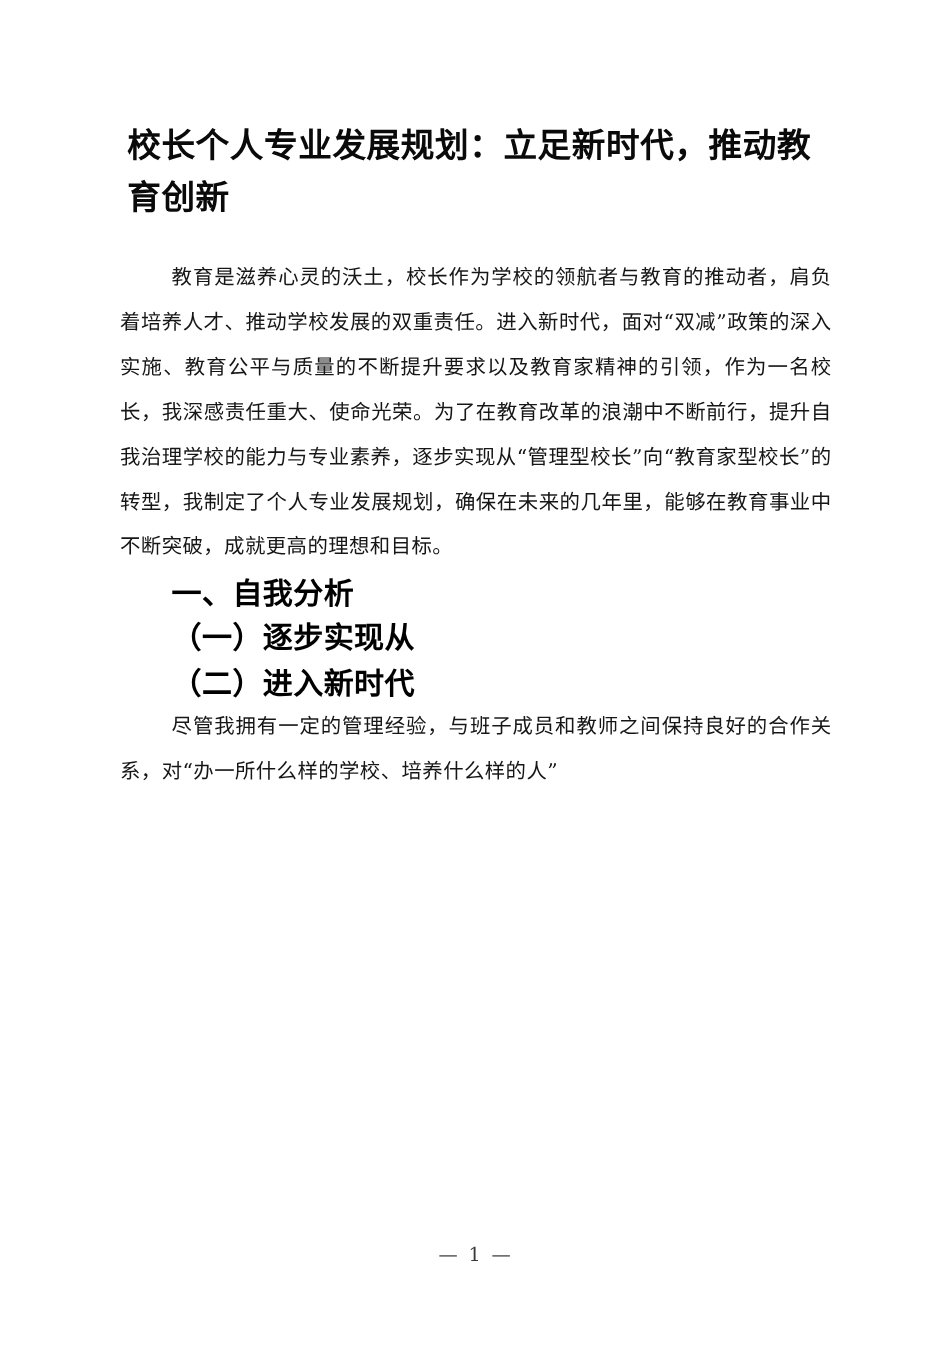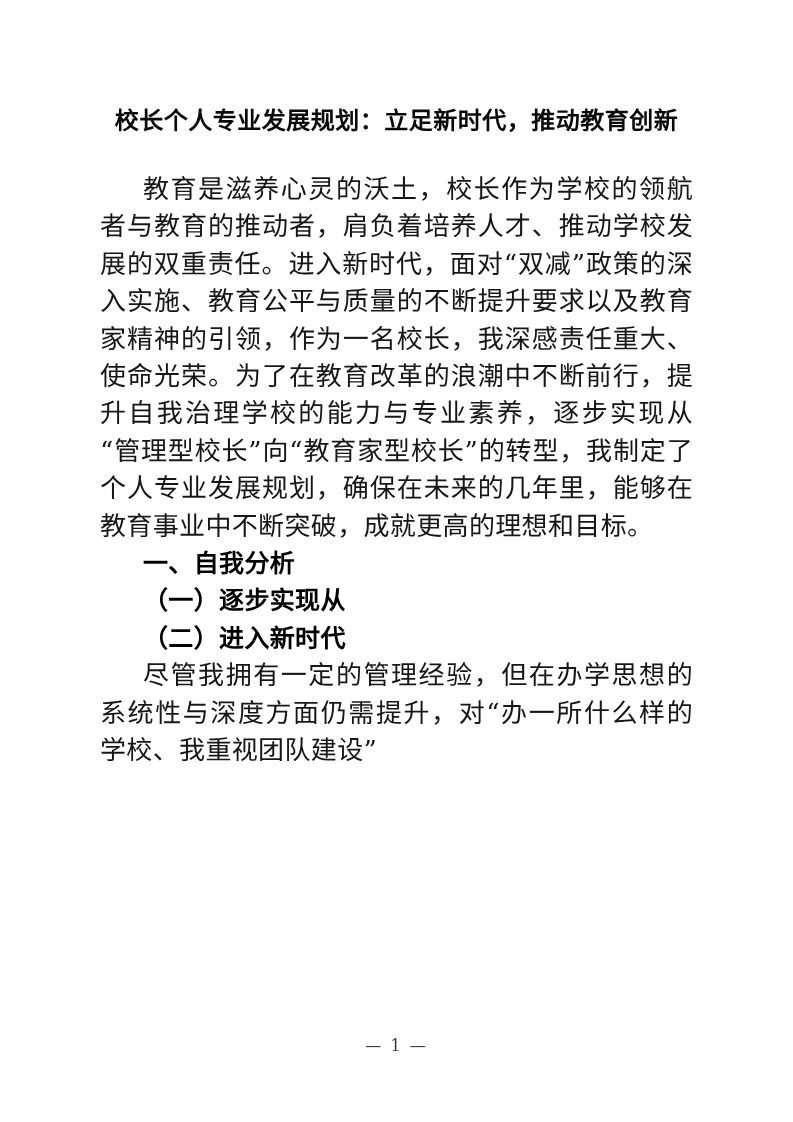--- a/index.html
+++ b/index.html
@@ -33,33 +33,32 @@
     position: absolute;
     left: 100px;
     top: 100px;
     width: 593px;
   }
 
   
   .doc-title {
     font-family: "DejaVu Sans", "Liberation Sans", sans-serif;
     font-weight: 700;
-    font-size: 24px;
+    font-size: 28px;
     line-height: 43px;
-    text-align: center;
     letter-spacing: 0.5px;
     margin: 0 0 8px 0;
     padding: 0 6px;
     color: #0a0a0a;
   }
 
   
   .para {
     font-family: "DejaVu Serif", "Liberation Serif", serif;
-    font-size: 26px;
+    font-size: 17px;
     line-height: 37.4px;
     text-align: justify;
     text-justify: inter-ideograph;
     text-indent: 43px;
     margin: 0;
     letter-spacing: 0.35px;
     color: #161616;
   }
 
   .para.first-para {
@@ -104,19 +103,19 @@
 
     <p class="para first-para">教育是滋养心灵的沃土，校长作为学校的领航者与教育的推动者，肩负着培养人才、推动学校发展的双重责任。进入新时代，面对“双减”政策的深入实施、教育公平与质量的不断提升要求以及教育家精神的引领，作为一名校长，我深感责任重大、使命光荣。为了在教育改革的浪潮中不断前行，提升自我治理学校的能力与专业素养，逐步实现从“管理型校长”向“教育家型校长”的转型，我制定了个人专业发展规划，确保在未来的几年里，能够在教育事业中不断突破，成就更高的理想和目标。</p>
 
     <h2 class="heading-1">一、自我分析</h2>
 
     <h3 class="heading-2">（一）逐步实现从</h3>
 
 
     <h3 class="heading-2">（二）进入新时代</h3>
 
-    <p class="para">尽管我拥有一定的管理经验，但在办学思想的系统性与深度方面仍需提升，对“办一所什么样的学校、我重视团队建设”</p>
+    <p class="para">尽管我拥有一定的管理经验，与班子成员和教师之间保持良好的合作关系，对“办一所什么样的学校、培养什么样的人”</p>
 
   </div>
 
   <div class="page-footer">— 1 —</div>
 
 </div>
 
 </body></html>

